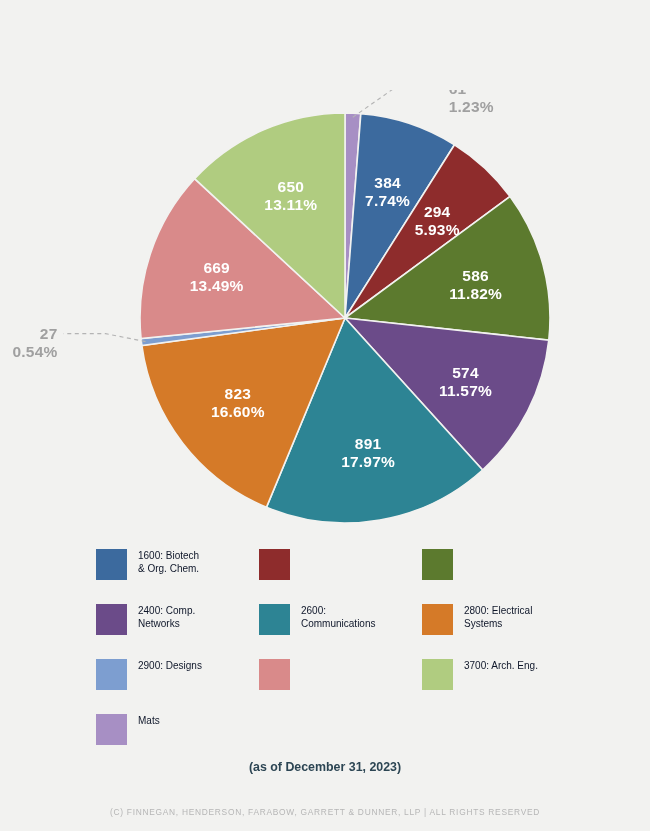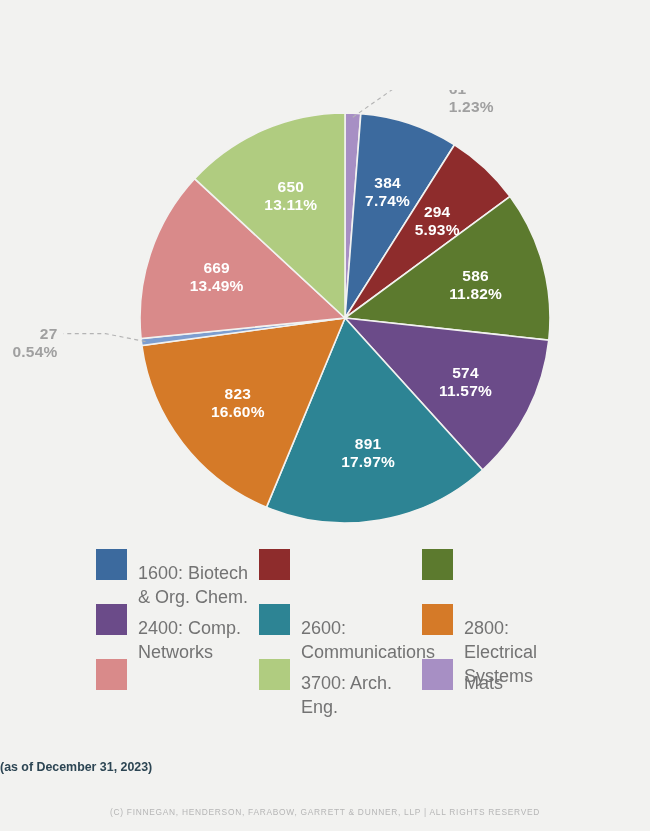--- a/index.html
+++ b/index.html
@@ -90,35 +90,34 @@
     align-items: flex-start;
     gap: 11px;
   }
   .swatch {
     width: 31px;
     height: 31px;
     flex: 0 0 31px;
     margin-top: 1px;
   }
   .legend-label {
-    font-size: 18px;
-    color: #737373;
+    font-size: 10px;
+    color: #0f172a;
     line-height: 1.32;
     padding-top: 1px;
     max-width: 118px;
-    margin-top: 13px;
   }
 
   
   .asof {
     position: absolute;
     top: 760px;
     left: 0;
     width: 650px;
-    text-align: left;
+    text-align: center;
     font-size: 12.4px;
     font-weight: bold;
     color: #2c4553;
   }
   .copyright {
     position: absolute;
     top: 791px;
     left: 0;
     width: 650px;
     text-align: center;
@@ -196,20 +195,24 @@
       </div>
       <div class="legend-item">
         <span class="swatch" style="background: rgb(45, 132, 148);"></span>
         <span class="legend-label">2600:<br>Communications</span>
       </div>
       <div class="legend-item">
         <span class="swatch" style="background: rgb(213, 122, 40);"></span>
         <span class="legend-label">2800: Electrical<br>Systems</span>
       </div>
       <div class="legend-item">
+        <span class="swatch" style="background: rgb(125, 158, 208);"></span>
+        <span class="legend-label">2900: Designs</span>
+      </div>
+      <div class="legend-item">
         <span class="swatch" style="background: rgb(217, 138, 138);"></span>
       </div>
       <div class="legend-item">
         <span class="swatch" style="background: rgb(176, 204, 128);"></span>
         <span class="legend-label">3700: Arch. Eng.</span>
       </div>
       <div class="legend-item">
         <span class="swatch" style="background: rgb(167, 143, 196);"></span>
         <span class="legend-label">Mats</span>
       </div>

